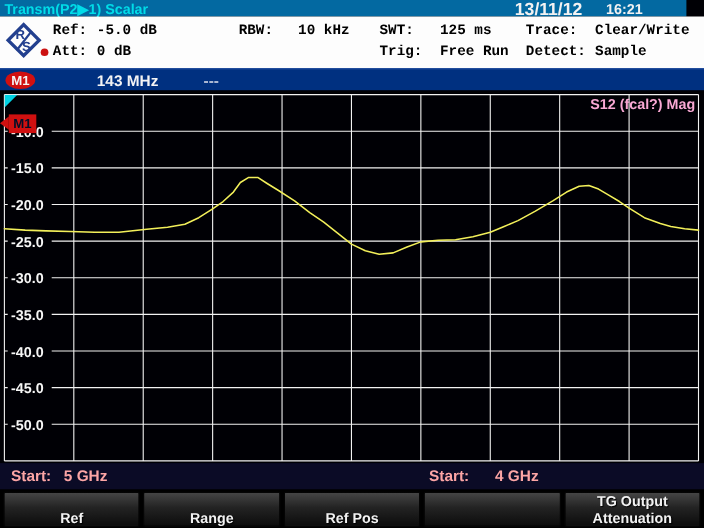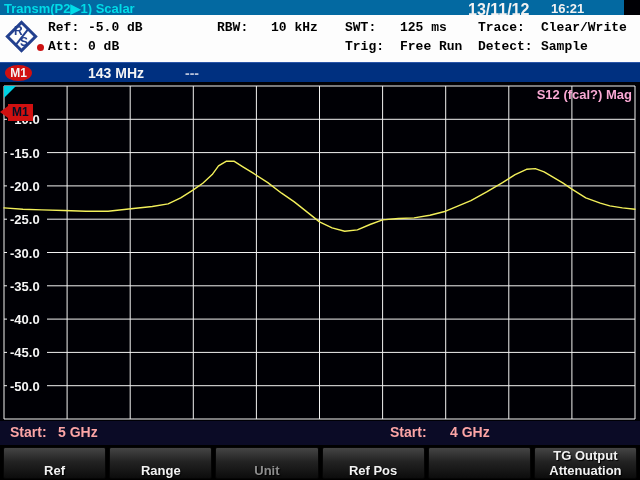--- a/index.html
+++ b/index.html
@@ -153,23 +153,20 @@
     <span class="fitem" style="left:450px">4 GHz</span>
   </div>
 
   <div class="softkeys">
     <div class="skey">
       <span>Ref</span>
     </div>
     <div class="skey">
       <span>Range</span>
     </div>
-    <div class="skey disabled">
-      <span>Unit</span>
-    </div>
     <div class="skey">
       <span>Ref Pos</span>
     </div>
     <div class="skey">
     </div>
     <div class="skey">
       <span>TG Output</span>
       <span>Attenuation</span>
     </div>
   </div>

